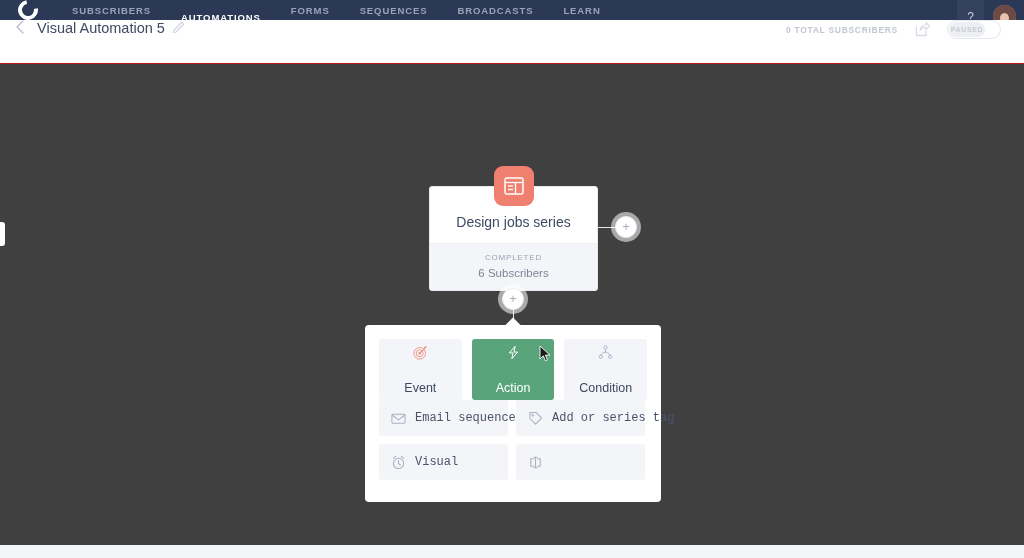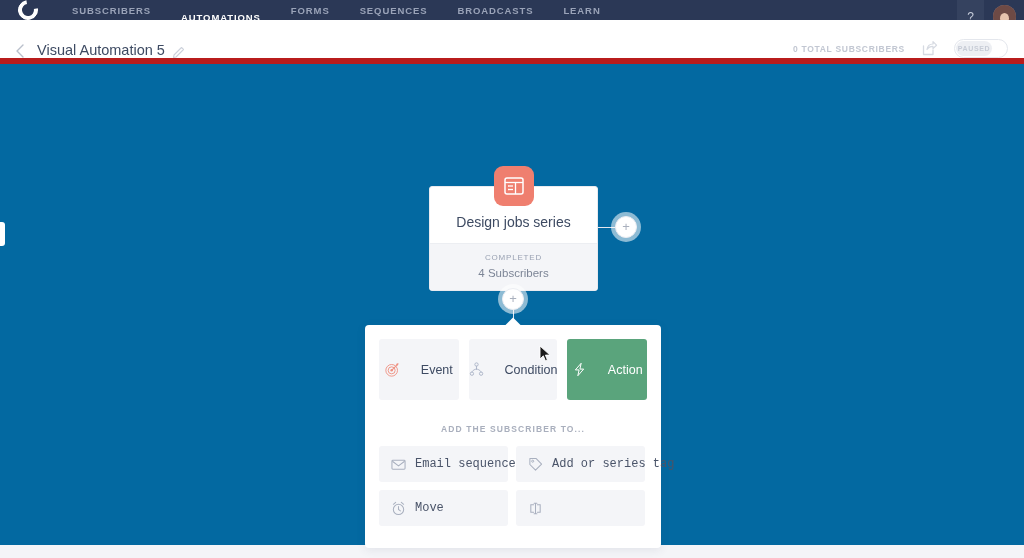--- a/index.html
+++ b/index.html
@@ -41,48 +41,48 @@
   .avatar {
     width: 23px; height: 23px; border-radius: 50%;
     background: #8e7f86; overflow: hidden; position: relative; cursor: pointer;
   }
   .avatar .hair { position: absolute; inset: 0; background: radial-gradient(circle at 50% 120%, #d8b9a6 0 26%, #6e4a45 27% 100%); }
   .avatar .face { position: absolute; left: 50%; top: 36%; width: 9px; height: 11px; margin-left: -4.5px; border-radius: 50%; background: #e7c3ad; }
 
   
   .subheader {
     height: 44px; width: 100%; background: #ffffff;
-    border-bottom: 6px solid #b91c1c;
-    display: flex; align-items: flex-end; position: relative;
+    border-bottom: 1px solid #b91c1c;
+    display: flex; align-items: flex-start; position: relative;
   }
   .back-chevron {
     margin-left: 13px; width: 14px; height: 14px; cursor: pointer;
     display: flex; align-items: center; justify-content: center;
   }
   .page-title {
     margin-left: 10px; font-size: 14.5px; color: #3d4a62; font-weight: normal;
   }
   .edit-pencil { margin-left: 7px; width: 13px; height: 13px; cursor: pointer; }
-  .sub-right { position: absolute; right: 16px; display: flex; align-items: center; gap: 16px; }
+  .sub-right { position: absolute; right: 23px; display: flex; align-items: center; gap: 16px; }
   .total-subs { font-size: 8.5px; letter-spacing: 0.7px; font-weight: bold; color: #c2c7d2; text-transform: uppercase; }
   .share-icon { width: 17px; height: 17px; cursor: pointer; }
   .toggle-pill {
     width: 54px; height: 19px; border-radius: 10px;
     border: 1px solid #e4e7ed; background: #ffffff;
     display: flex; align-items: center; cursor: pointer; position: relative;
   }
   .toggle-knob {
     position: absolute; left: 1px; top: 1px;
     width: 36px; height: 15px; border-radius: 8px; background: #edeff3;
     display: flex; align-items: center; justify-content: center;
   }
   .toggle-label { font-size: 7px; letter-spacing: 0.6px; font-weight: bold; color: #c7ccd6; }
 
   
-  .canvas { position: relative; width: 1024px; height: 481px; background: #0369a1; }
+  .canvas { position: relative; width: 1024px; height: 481px; background: #404040; }
   .left-tab {
     position: absolute; left: 0; top: 158px;
     width: 5px; height: 24px; background: #ffffff;
     border-radius: 0 3px 3px 0; cursor: pointer;
   }
 
   
   .conn { position: absolute; background: #e4e7ee; }
   .conn-h { height: 1px; }
   .conn-v { width: 1px; }
@@ -130,21 +130,21 @@
     position: absolute; left: 50%; margin-left: -8px; top: -8px;
     width: 16px; height: 8px; overflow: hidden;
   }
   .panel-arrow::after {
     content: ""; position: absolute; left: 2px; top: 3px;
     width: 12px; height: 12px; background: #ffffff; transform: rotate(45deg);
   }
   .tabs { display: flex; gap: 10px; padding: 14px 14px 0; }
   .tab {
     flex: 1; height: 61px; border-radius: 3px; background: #f4f5f8;
-    display: flex; flex-direction: row; align-items: center; justify-content: center;
+    display: flex; flex-direction: column; align-items: center; justify-content: center;
     gap: 21px; cursor: pointer; position: relative;
   }
   .tab.selected { background: #5aa47c; }
   .tab-label { font-size: 12.5px; color: #3d4a62; }
   .tab.selected .tab-label { color: #ffffff; }
 
   .section-title {
     text-align: center; font-size: 8.5px; letter-spacing: 1.1px;
     font-weight: bold; color: #a9afbd; text-transform: uppercase;
     padding: 24px 0 12px;
@@ -233,21 +233,21 @@
         <rect x="1" y="1" width="18" height="16" rx="2" stroke="#ffffff" stroke-width="1.5" fill="none"></rect>
         <line x1="1" y1="5.5" x2="19" y2="5.5" stroke="#ffffff" stroke-width="1.3"></line>
         <line x1="11.5" y1="5.5" x2="11.5" y2="17" stroke="#ffffff" stroke-width="1.3"></line>
         <line x1="4" y1="9" x2="9" y2="9" stroke="#ffffff" stroke-width="1.3"></line>
         <line x1="4" y1="12.5" x2="9" y2="12.5" stroke="#ffffff" stroke-width="1.3"></line>
       </svg>
     </div>
     <div class="node-title">Design jobs series</div>
     <div class="node-footer">
       <div class="node-status">COMPLETED</div>
-      <div class="node-subs">4 Subscribers</div>
+      <div class="node-subs">6 Subscribers</div>
     </div>
   </div>
 
   <div class="plus-btn plus-right">
     <span class="plus-glyph">+</span>
   </div>
   <div class="plus-btn plus-below">
     <span class="plus-glyph">+</span>
   </div>
 
@@ -260,42 +260,41 @@
           <svg width="17" height="17" viewBox="0 0 18 18">
             <circle cx="8" cy="10" r="7" stroke="#ef8f80" stroke-width="1.1" fill="none"></circle>
             <circle cx="8" cy="10" r="4.2" stroke="#ef8f80" stroke-width="1.1" fill="none"></circle>
             <circle cx="8" cy="10" r="1.5" fill="#ef8f80"></circle>
             <line x1="8" y1="10" x2="16" y2="2" stroke="#ef8f80" stroke-width="1.3"></line>
             <path d="M13 2.5 L16 1.5 L15 4.5 Z" fill="#ef8f80"></path>
           </svg>
         </span>
         <span class="tab-label">Event</span>
       </div>
+      <div class="tab selected">
+        <span class="opt-icon">
+          <svg width="17" height="17" viewBox="0 0 18 18">
+            <path d="M11 1.5 L4 9.5 L8.5 9.5 L7 16.5 L14 8.5 L9.5 8.5 Z" stroke="#ffffff" stroke-width="1.2" fill="none" stroke-linejoin="round"></path>
+          </svg>
+        </span>
+        <span class="tab-label">Action</span>
+      </div>
       <div class="tab">
         <span class="opt-icon">
           <svg width="18" height="17" viewBox="0 0 18 17">
             <circle cx="9" cy="2.5" r="2" stroke="#aab2c6" stroke-width="1.1" fill="none"></circle>
             <circle cx="3.5" cy="13.5" r="2" stroke="#aab2c6" stroke-width="1.1" fill="none"></circle>
             <circle cx="14.5" cy="13.5" r="2" stroke="#aab2c6" stroke-width="1.1" fill="none"></circle>
             <path d="M9 4.5 L9 8 M9 8 C9 8 5 8 3.5 11.5 M9 8 C9 8 13 8 14.5 11.5" stroke="#aab2c6" stroke-width="1.1" fill="none" stroke-linecap="round"></path>
           </svg>
         </span>
         <span class="tab-label">Condition</span>
       </div>
-      <div class="tab selected">
-        <span class="opt-icon">
-          <svg width="17" height="17" viewBox="0 0 18 18">
-            <path d="M11 1.5 L4 9.5 L8.5 9.5 L7 16.5 L14 8.5 L9.5 8.5 Z" stroke="#ffffff" stroke-width="1.2" fill="none" stroke-linejoin="round"></path>
-          </svg>
-        </span>
-        <span class="tab-label">Action</span>
-      </div>
-    </div>
-
-    <div class="section-title">ADD THE SUBSCRIBER TO...</div>
+    </div>
+
 
     <div class="options">
       <div class="option">
         <span class="opt-icon">
           <svg width="15" height="15" viewBox="0 0 16 16">
             <rect x="1" y="3.5" width="14" height="9.5" rx="1" stroke="#a9b0bf" stroke-width="1.1" fill="none"></rect>
             <path d="M1.5 4.5 L8 9.5 L14.5 4.5" stroke="#a9b0bf" stroke-width="1.1" fill="none"></path>
           </svg>
         </span>
         <span class="option-label">Email sequence</span>
@@ -310,21 +309,21 @@
         <span class="option-label">Add or series tag</span>
       </div>
       <div class="option">
         <span class="opt-icon">
           <svg width="15" height="15" viewBox="0 0 16 16">
             <circle cx="8" cy="9" r="5.5" stroke="#a9b0bf" stroke-width="1.1" fill="none"></circle>
             <path d="M8 6 L8 9 L10 10.5" stroke="#a9b0bf" stroke-width="1.1" fill="none" stroke-linecap="round"></path>
             <path d="M2.5 3.5 L5 1.5 M13.5 3.5 L11 1.5" stroke="#a9b0bf" stroke-width="1.1" stroke-linecap="round"></path>
           </svg>
         </span>
-        <span class="option-label">Move</span>
+        <span class="option-label">Visual</span>
       </div>
       <div class="option">
         <span class="opt-icon">
           <svg width="15" height="15" viewBox="0 0 16 16">
             <path d="M6 4 L3 4 L3 12 L6 12" stroke="#a9b0bf" stroke-width="1.1" fill="none" stroke-linecap="round"></path>
             <path d="M10 4 L13 4 L13 12 L10 12" stroke="#a9b0bf" stroke-width="1.1" fill="none" stroke-linecap="round"></path>
             <path d="M8 2.5 L8 13.5 M6.5 2.5 L9.5 2.5 M6.5 13.5 L9.5 13.5" stroke="#a9b0bf" stroke-width="1.1" stroke-linecap="round"></path>
           </svg>
         </span>
 

